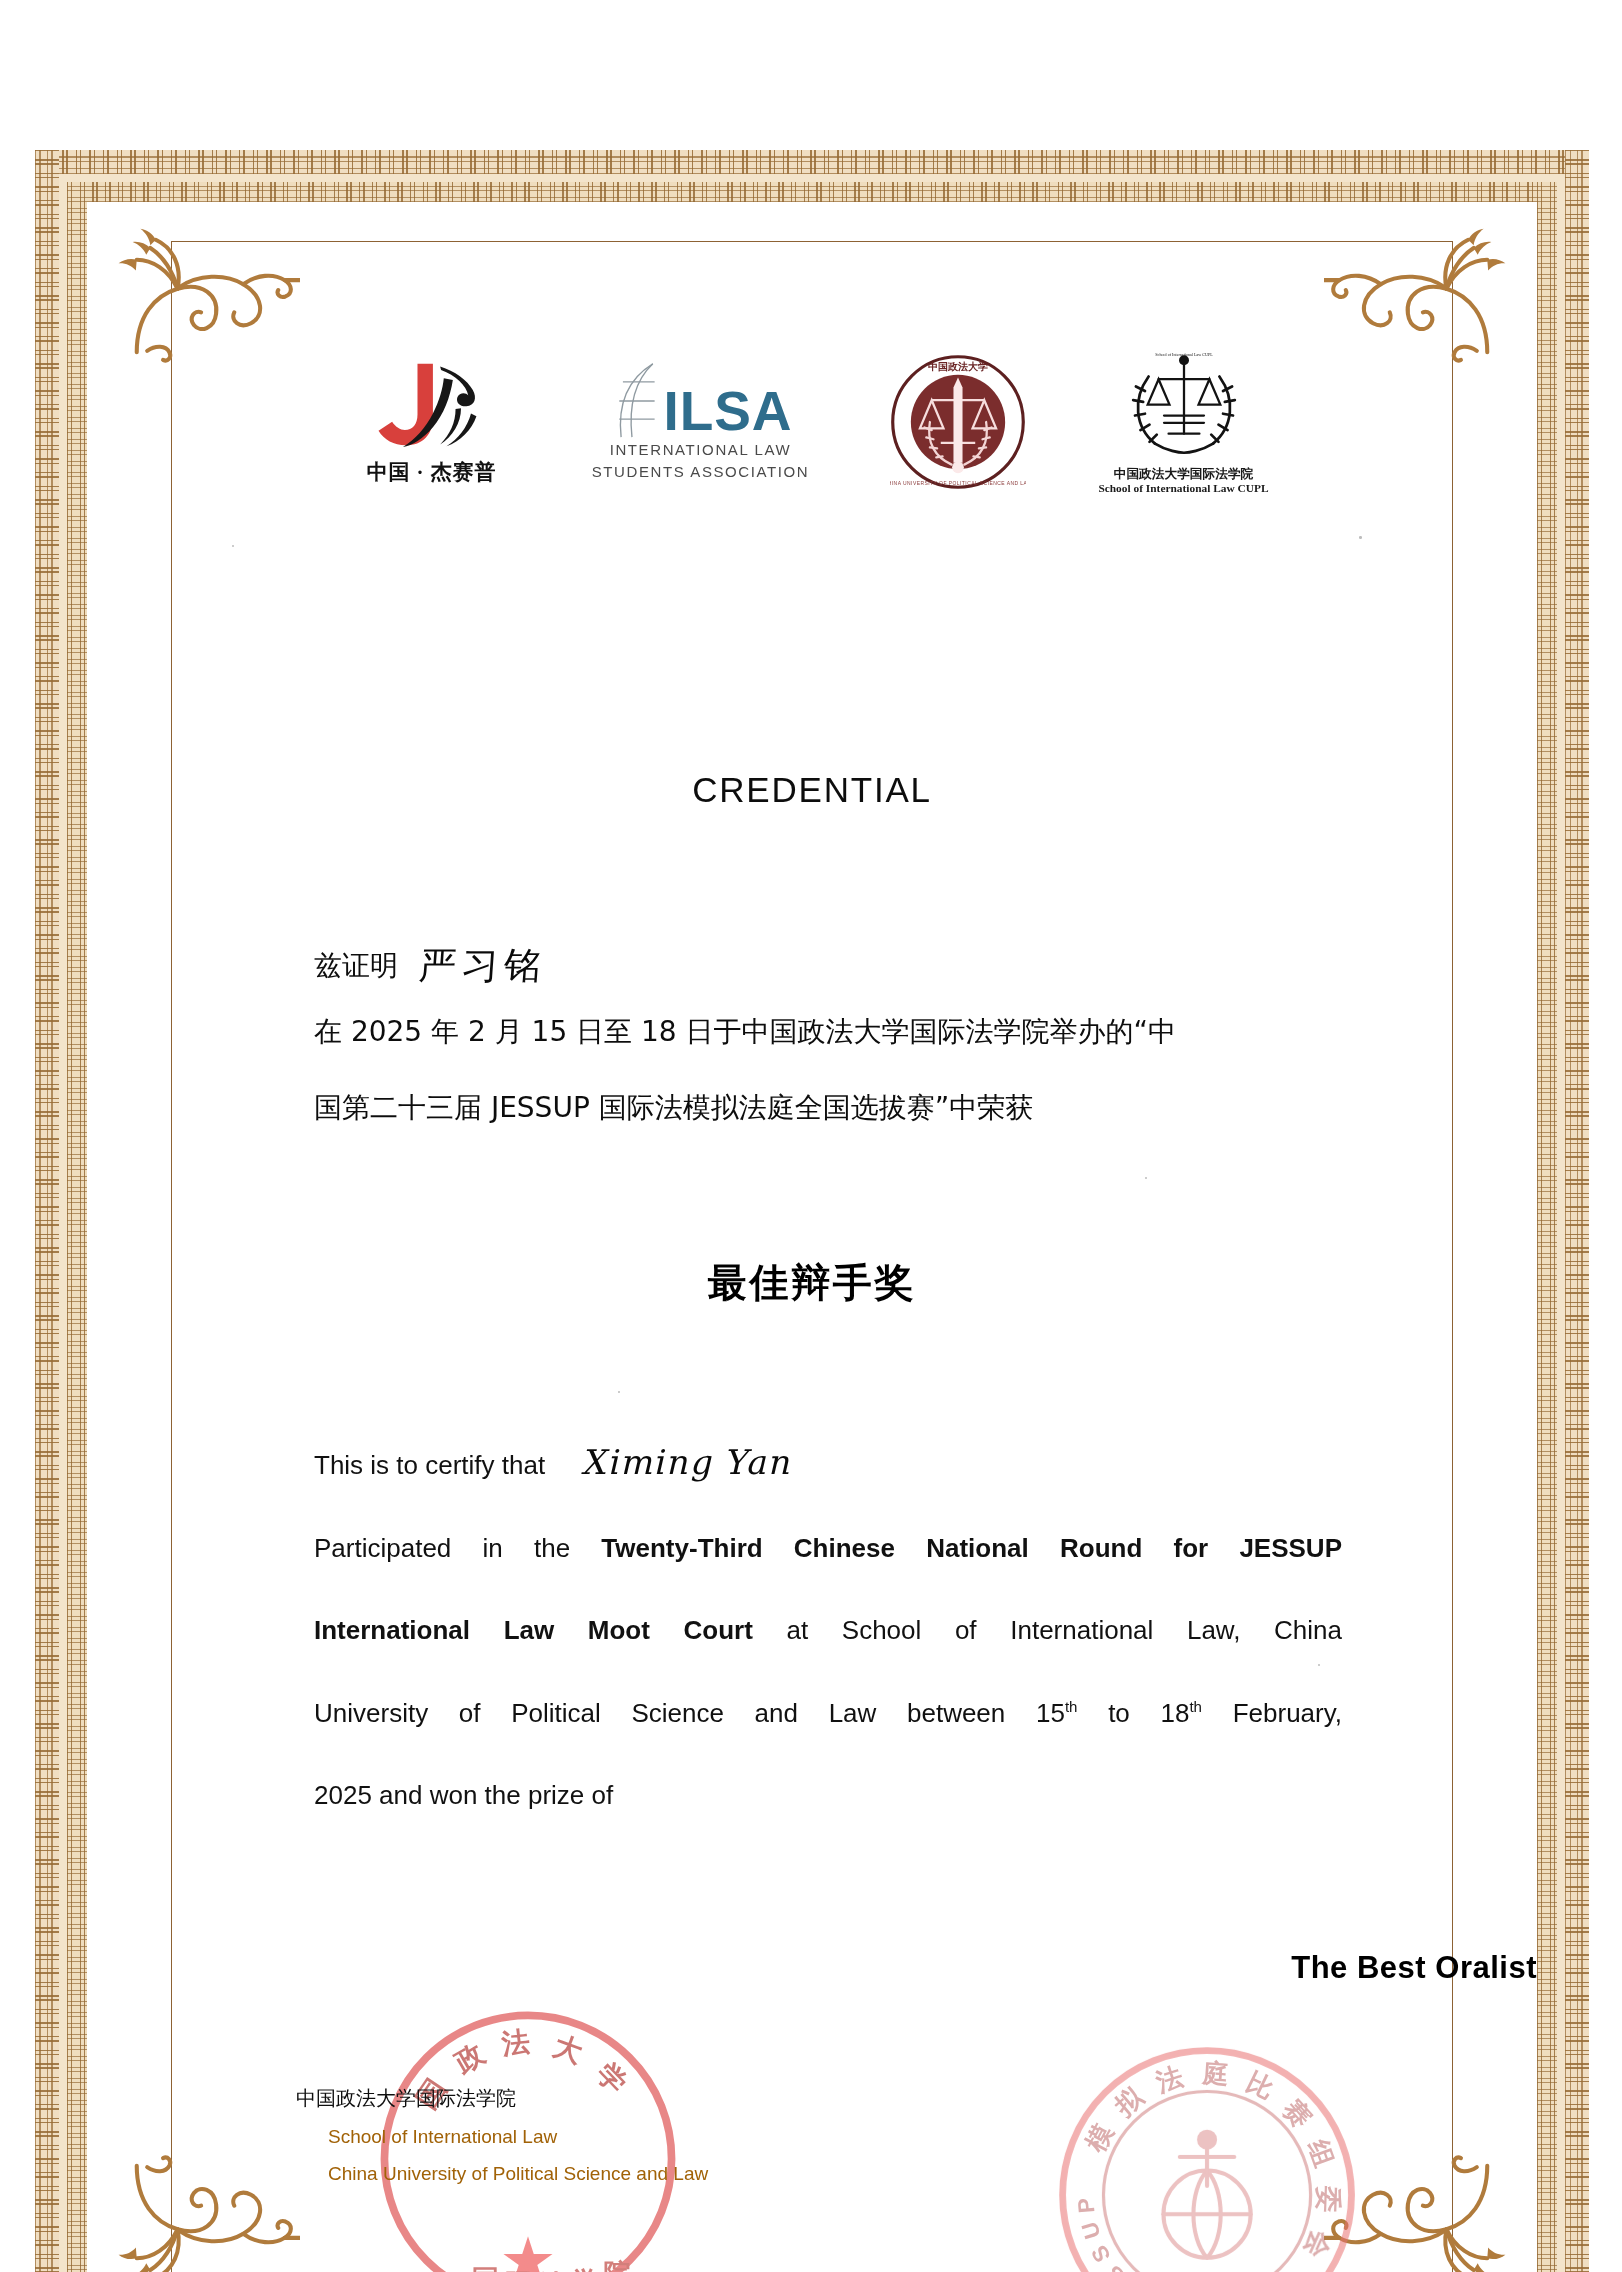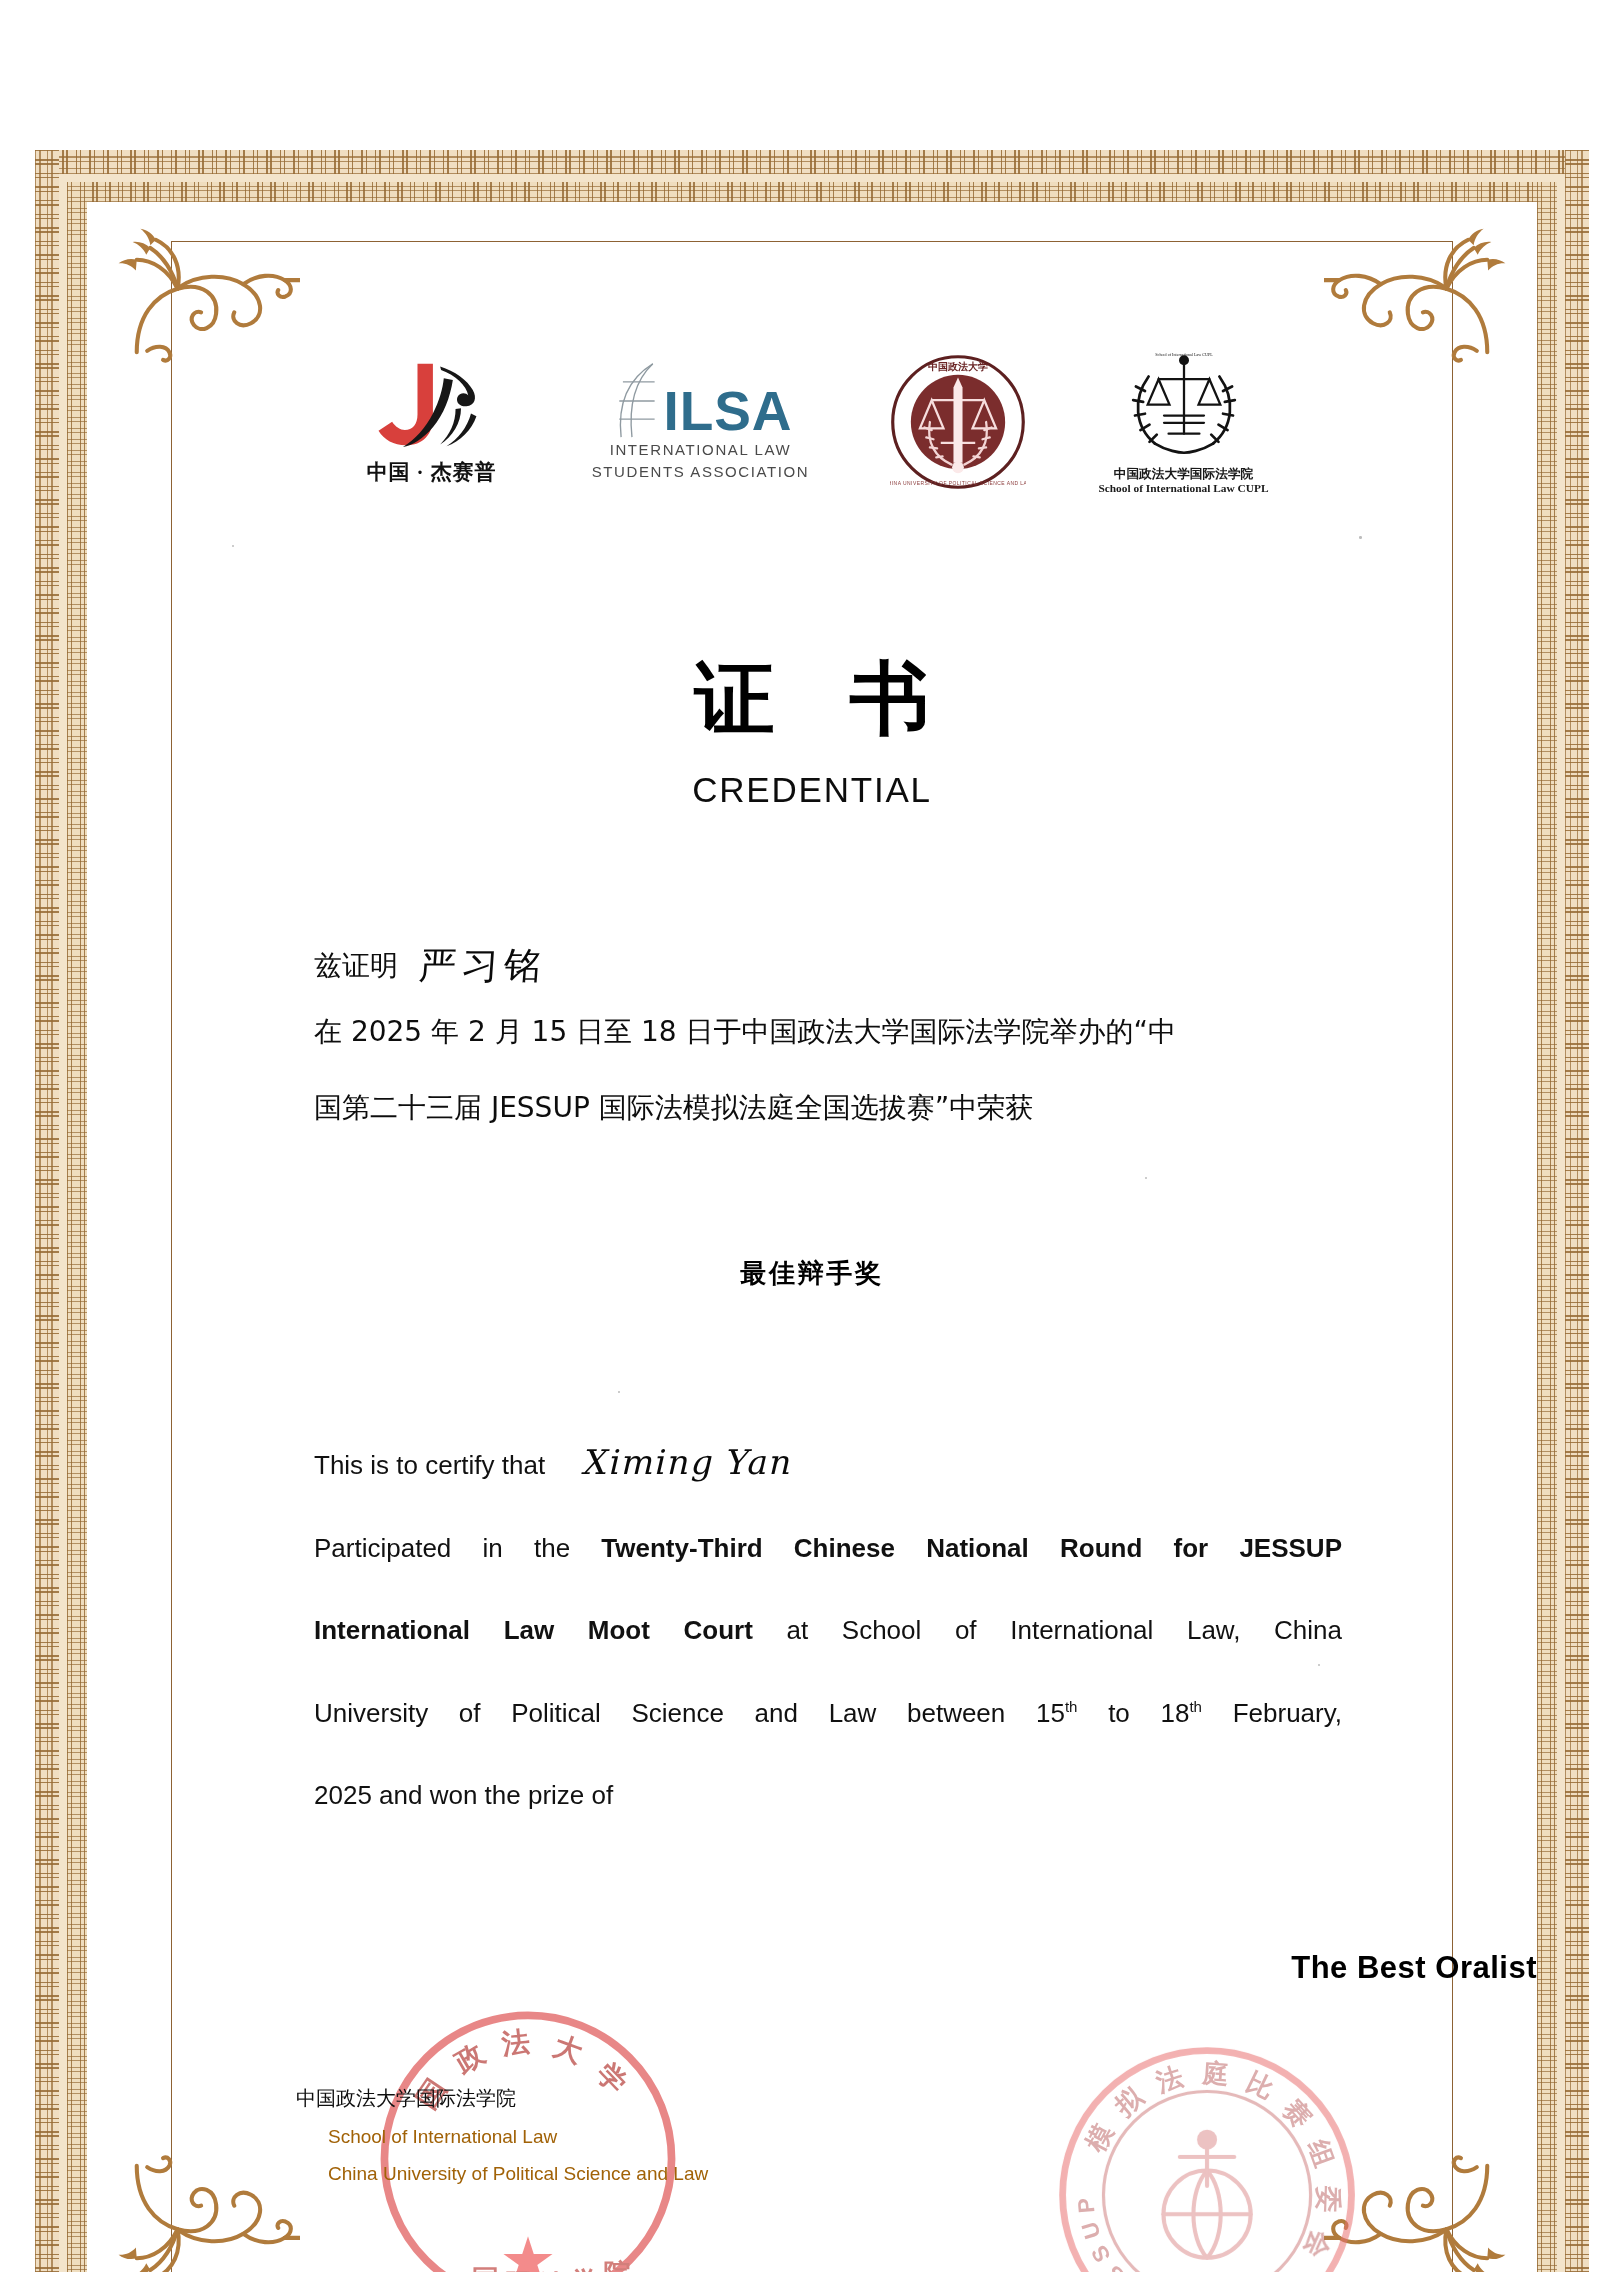--- a/index.html
+++ b/index.html
@@ -264,21 +264,21 @@
     vertical-align: -2.7px;
   }
 
   .award-cn {
     position: absolute;
     left: 0; right: 0;
     top: 1054px;
     text-align: center;
     font-family: "DejaVu Sans", sans-serif;
     font-weight: bold;
-    font-size: 26px;
+    font-size: 39px;
     letter-spacing: 2.7px;
     color: #000;
   }
 
   
   .body-en {
     position: absolute;
     left: 227px;
     right: 195px;
     top: 1243px;
@@ -561,21 +561,20 @@
                 <path d="M216 92 l20 -10 M220 116 l22 -4 M216 142 l22 4 M206 166 l20 12 M190 188 l16 16"></path>
               </g>
               <text x="130" y="14" text-anchor="middle" font-family="Liberation Serif, serif" font-size="9" fill="#131313">School of International Law CUPL</text>
             </svg>
             <div class="sil-cn">中国政法大学国际法学院</div>
             <div class="sil-en">School of International Law CUPL</div>
           </div>
 
         </div>
 
-        <div class="title-cn">证 书</div>
         <div class="title-en">CREDENTIAL</div>
 
         <div class="body-cn">
           <div class="cn-line l1">
             <span>兹证明</span><span class="hand-cn">严习铭</span>
           </div>
           <div class="cn-line l2">在 2025 年 2 月 15 日至 18 日于中国政法大学国际法学院举办的“中</div>
           <div class="cn-line l3">国第二十三届 JESSUP 国际法模拟法庭全国选拔赛”中荣获</div>
         </div>
 

